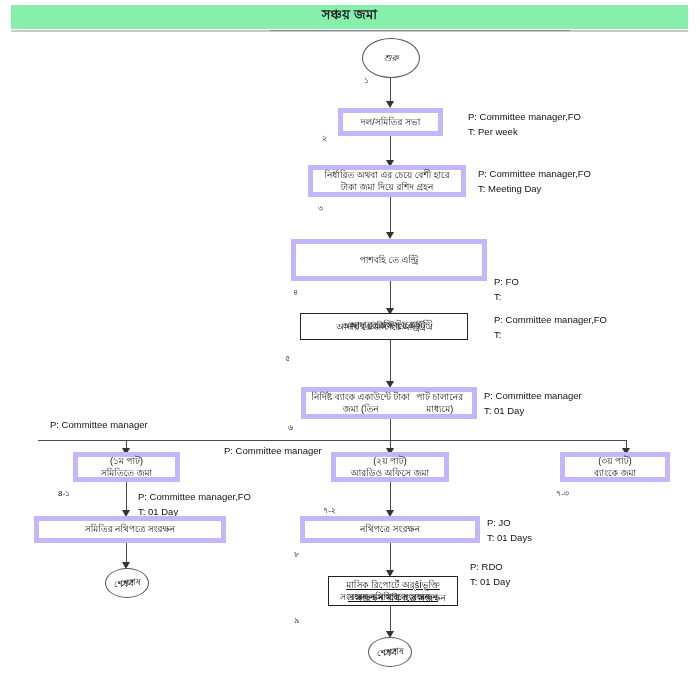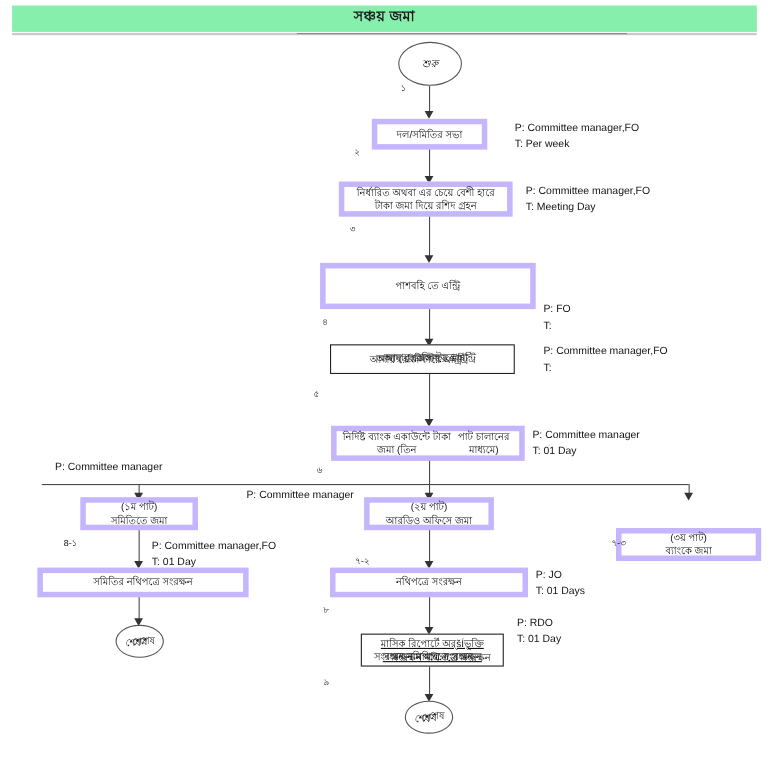--- a/index.html
+++ b/index.html
@@ -304,17 +304,17 @@
 <div class="stepnum" style="left:294px; top:614px;">৯</div>
 
 <div class="terminator" style="left:368px; top:637px; width:44px; height:30px;">
   <span class="overlap">
     <span class="ghost">শেষ</span>
     <span class="ghost2">শেষ</span>
     <span>শেষ</span>
   </span>
 </div>
 
-<div class="node" style="left:560px; top:452px; width:132px; height:30px; flex-direction:column; justify-content:center;margin-top:28px;">
+<div class="node" style="left:560px; top:452px; width:110px; height:30px; flex-direction:column; justify-content:center;">
   <span>(৩য় পাট)</span>
   <span>ব্যাংকে জমা</span>
 </div>
 <div class="stepnum" style="left:556px; top:487px;">৭-৩</div>
 
 </body></html>

